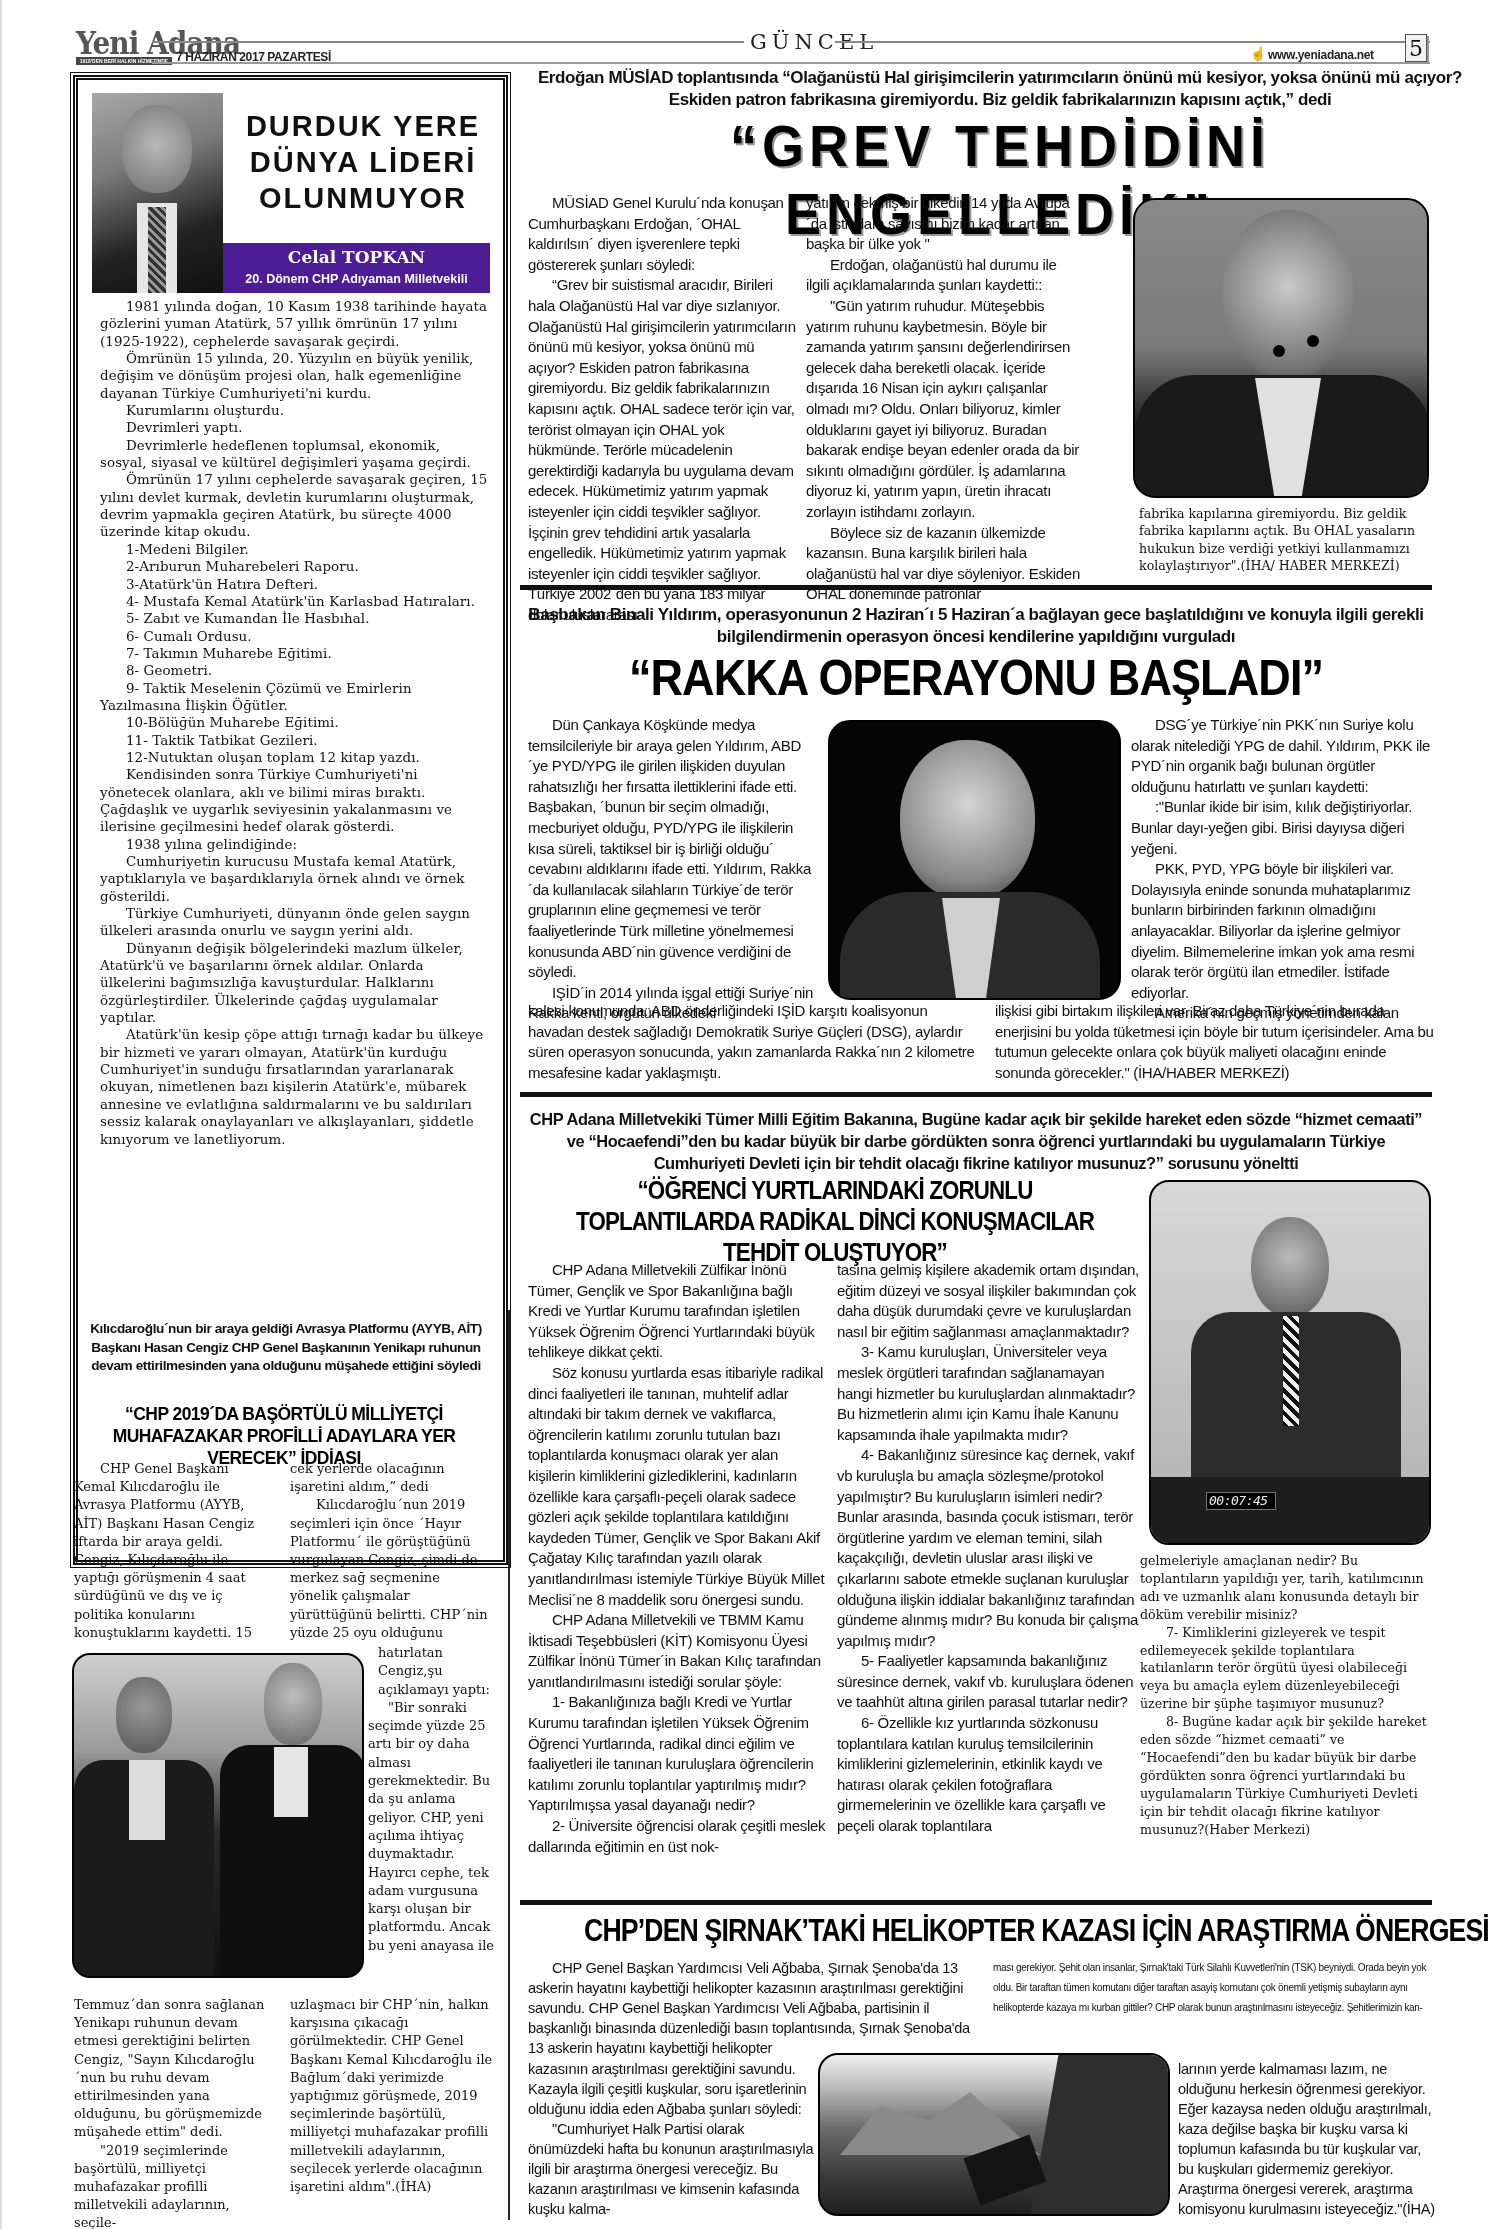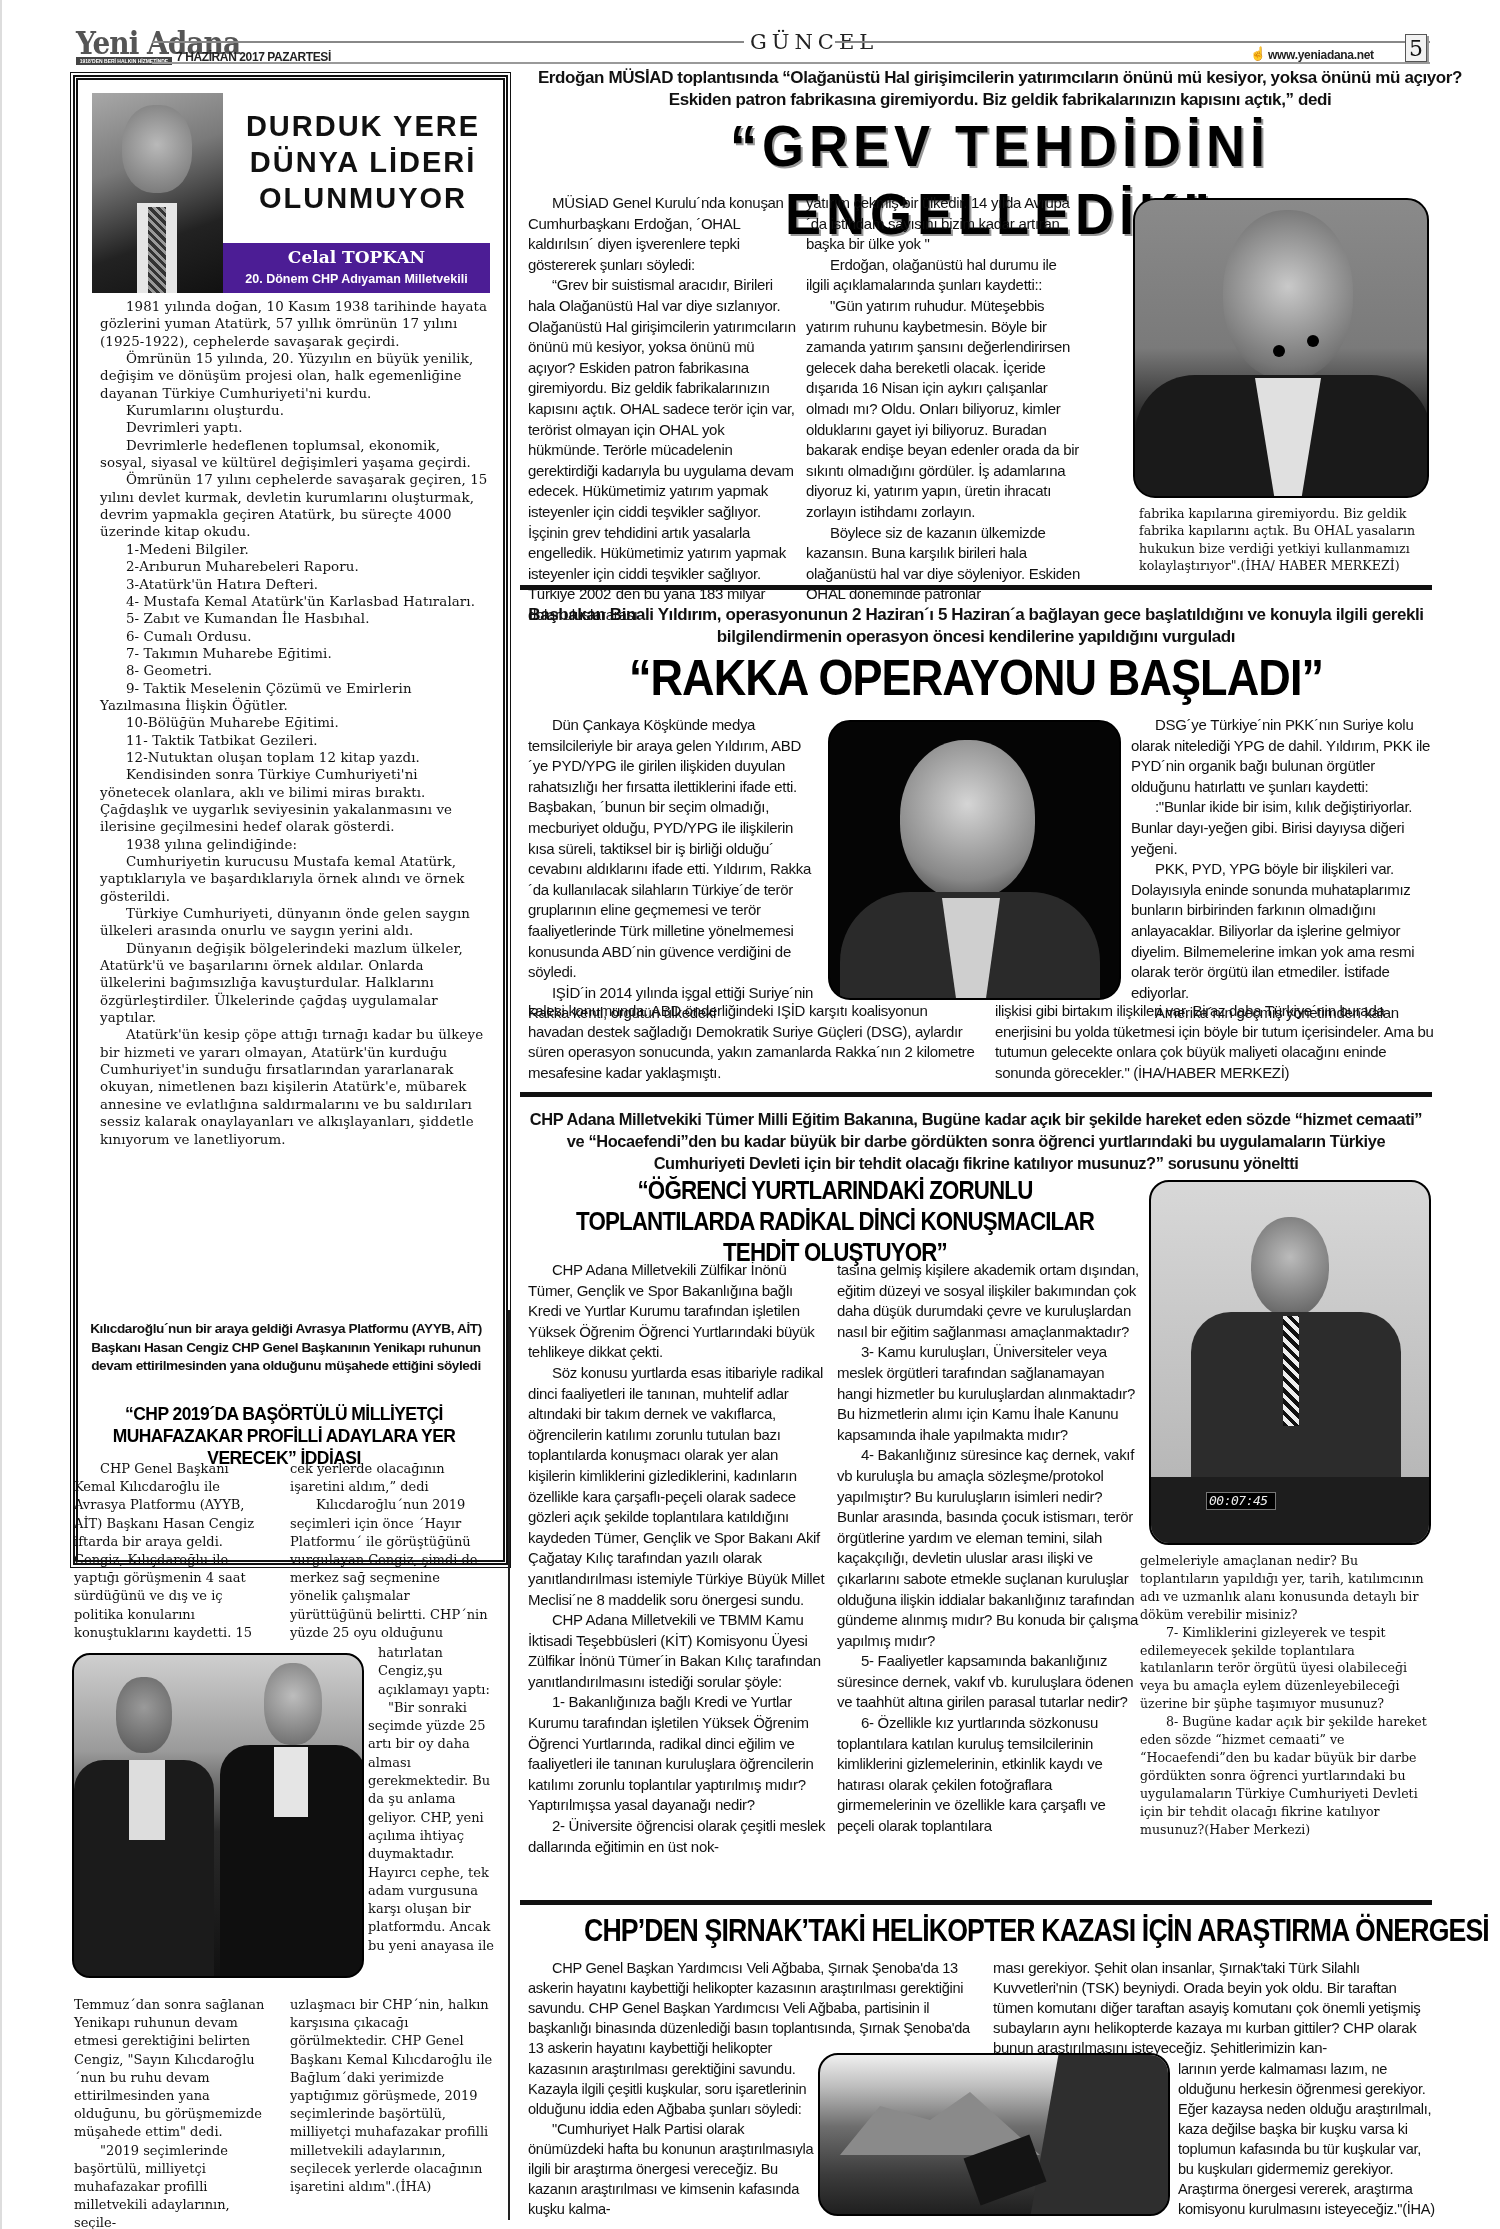--- a/index.html
+++ b/index.html
@@ -183,21 +183,21 @@
   <p style="text-indent:0;">gelmeleriyle amaçlanan nedir? Bu toplantıların yapıldığı yer, tarih, katılımcının adı ve uzmanlık alanı konusunda detaylı bir döküm verebilir misiniz?</p>
   <p>7- Kimliklerini gizleyerek ve tespit edilemeyecek şekilde toplantılara katılanların terör örgütü üyesi olabileceği veya bu amaçla eylem düzenleyebileceği üzerine bir şüphe taşımıyor musunuz?</p>
   <p>8- Bugüne kadar açık bir şekilde hareket eden sözde “hizmet cemaati” ve “Hocaefendi”den bu kadar büyük bir darbe gördükten sonra öğrenci yurtlarındaki bu uygulamaların Türkiye Cumhuriyeti Devleti için bir tehdit olacağı fikrine katılıyor musunuz?(Haber Merkezi)</p>
 </div>
 <div class="abs rule" style="left:520px;top:1900px;width:912px;height:5px;"></div>
 
 <div class="abs headline cond" style="left:520px;top:1913px;width:915px;font-size:31px;line-height:36px;text-shadow:none;transform:scaleX(0.86);transform-origin:center top;white-space:nowrap;">CHP’DEN ŞIRNAK’TAKİ HELİKOPTER KAZASI İÇİN ARAŞTIRMA ÖNERGESİ</div>
 <div class="abs narrow" style="left:528px;top:1958px;width:450px;font-size:14.6px;line-height:20px;">
   <p>CHP Genel Başkan Yardımcısı Veli Ağbaba, Şırnak Şenoba'da 13 askerin hayatını kaybettiği helikopter kazasının araştırılması gerektiğini savundu. CHP Genel Başkan Yardımcısı Veli Ağbaba, partisinin il başkanlığı binasında düzenlediği basın toplantısında, Şırnak Şenoba'da 13 askerin hayatını kaybettiği helikopter</p>
 </div>
-<div class="abs narrow" style="left:993px;top:1958px;width:440px;font-size:15px;line-height:20px;">
+<div class="abs narrow" style="left:993px;top:1958px;width:440px;font-size:10px;line-height:20px;">
   <p style="text-indent:0;">ması gerekiyor. Şehit olan insanlar, Şırnak'taki Türk Silahlı Kuvvetleri'nin (TSK) beyniydi. Orada beyin yok oldu. Bir taraftan tümen komutanı diğer taraftan asayiş komutanı çok önemli yetişmiş subayların aynı helikopterde kazaya mı kurban gittiler? CHP olarak bunun araştırılmasını isteyeceğiz. Şehitlerimizin kan-</p>
 </div>
 <div class="abs narrow" style="left:528px;top:2059px;width:290px;font-size:14.6px;line-height:20px;">
   <p style="text-indent:0;">kazasının araştırılması gerektiğini savundu. Kazayla ilgili çeşitli kuşkular, soru işaretlerinin olduğunu iddia eden Ağbaba şunları söyledi:</p>
   <p>"Cumhuriyet Halk Partisi olarak önümüzdeki hafta bu konunun araştırılmasıyla ilgili bir araştırma önergesi vereceğiz. Bu kazanın araştırılması ve kimsenin kafasında kuşku kalma-</p>
 </div>
 <div class="abs photo" style="left:818px;top:2053px;width:352px;height:163px;border-radius:20px;background:linear-gradient(180deg,#f0f0f0 0%,#bdbdbd 20%,#6e6e6e 45%,#3c3c3c 75%,#1f1f1f 100%);">
   <div class="abs" style="left:20px;top:30px;width:200px;height:70px;background:#8a8a8a;clip-path:polygon(0 100%,20% 30%,45% 50%,65% 10%,100% 100%);"></div>
   <div class="abs" style="left:210px;top:0;width:142px;height:163px;background:#2e2e2e;clip-path:polygon(20% 0,100% 0,100% 100%,0 100%);"></div>
   <div class="abs" style="left:150px;top:90px;width:70px;height:50px;background:#141414;transform:rotate(-20deg);"></div>

